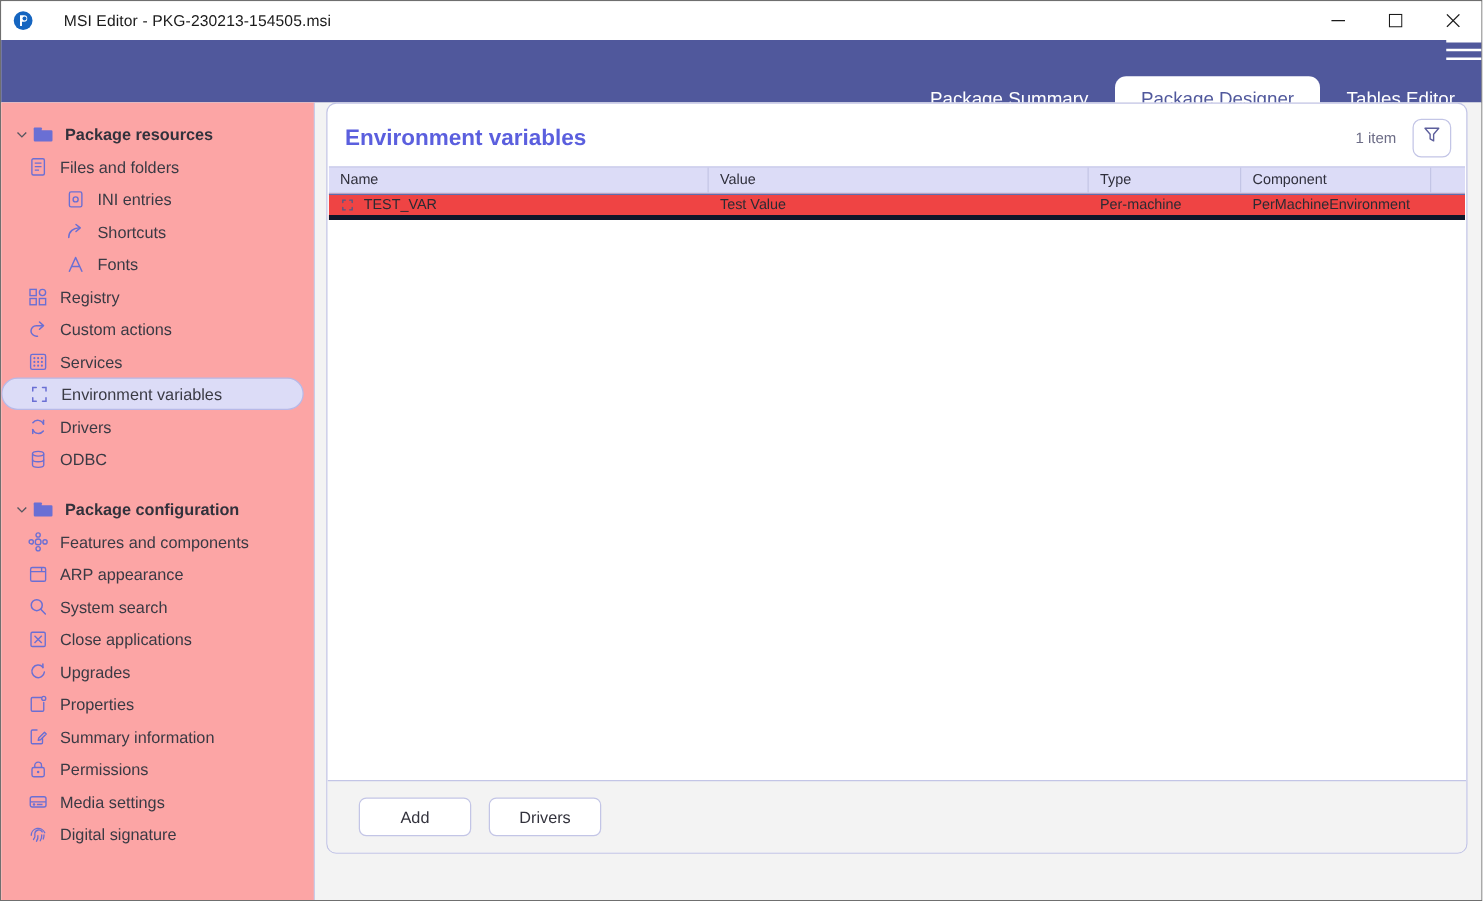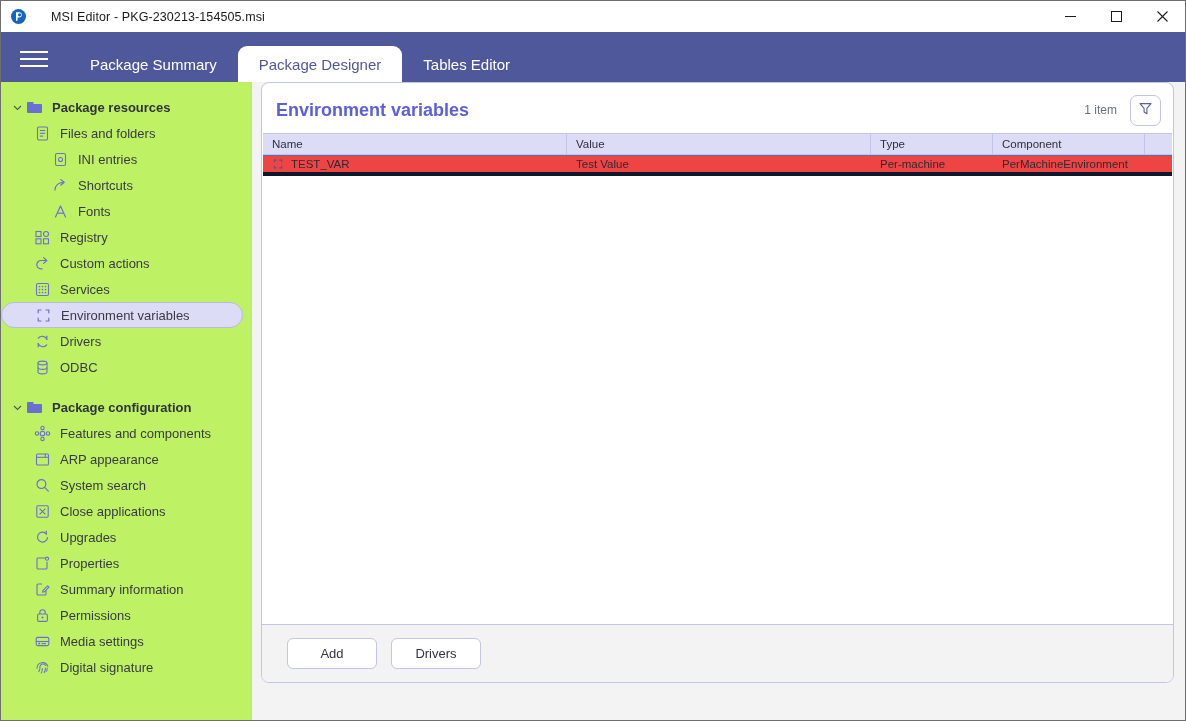--- a/index.html
+++ b/index.html
@@ -34,20 +34,21 @@
     color: #1b1b1b;
   }
   .win-btn svg { display: block; }
 
   
   .tabstrip {
     height: 50px; min-height: 50px;
     background: #50589c;
     display: flex; align-items: flex-end;
     position: relative;
+    flex-direction: column;
   }
   .hamburger {
     width: 28px; height: 20px;
     margin: 0 0 13px 19px;
     display: flex; flex-direction: column; justify-content: center; gap: 5px;
   }
   .hamburger span { display: block; height: 2px; background: #ffffff; width: 28px; }
   .tabs { display: flex; align-items: flex-end; margin-left: 21px; height: 50px; }
   .tab {
     height: 36px;
@@ -64,21 +65,21 @@
     height: 36px;
     font-weight: normal;
   }
 
   
   .body-wrap { flex: 1; display: flex; background: #f3f3f3; position: relative; }
 
   
   .sidebar {
     width: 251px; min-width: 251px;
-    background: #bef264;
+    background: #fca5a5;
     padding-top: 12px;
     border-right: 1px solid #c9cbe8;
     overflow: hidden;
   }
   .nav-row {
     display: flex; align-items: center;
     height: 26px;
     margin: 0 8px 0 0;
     font-size: 13px;
     color: #3b3b46;
@@ -98,21 +99,21 @@
   .ico {
     width: 18px; height: 18px;
     margin-right: 9px;
     display: flex; align-items: center; justify-content: center;
     color: #6a6fd4;
     flex: 0 0 18px;
   }
   .nav-label { font-size: 13px; color: #3a3a44; }
   .group .nav-label { font-weight: bold; color: #32323c; }
   .lvl0 { padding-left: 0px; }
-  .lvl1 { padding-left: 32px; }
+  .lvl1 { padding-left: 20px; }
   .lvl2 { padding-left: 50px; }
   .grp-gap { height: 14px; }
 
   
   .content {
     flex: 1;
     padding: 0 11px 11px 9px;
     display: flex;
   }
   .panel {

